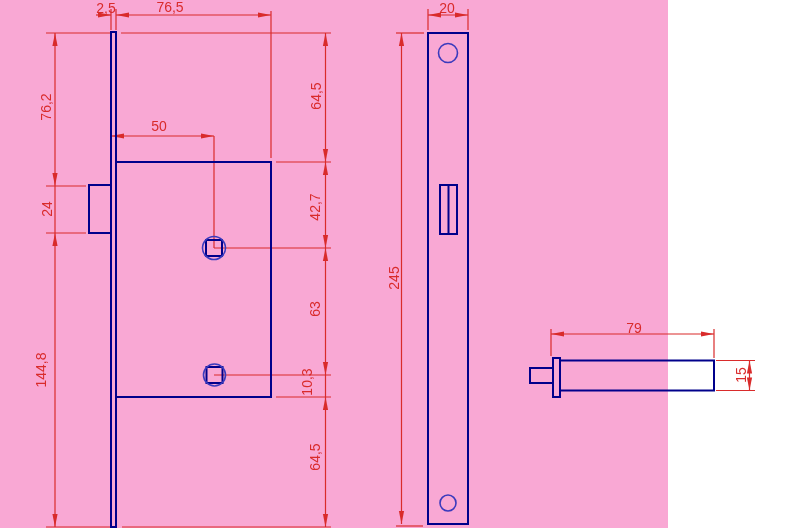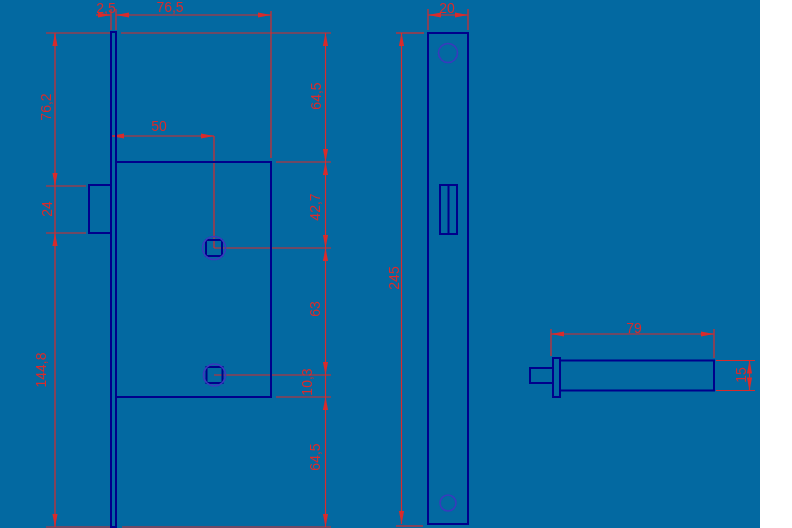--- a/index.html
+++ b/index.html
@@ -6,23 +6,23 @@
     margin: 0;
     padding: 0;
     background: #ffffff;
     width: 792px;
     height: 528px;
     overflow: hidden;
     font-family: "Liberation Sans", sans-serif;
   }
   #drawing-root {
     position: relative;
-    width: 760px;
+    width: 668px;
     height: 528px;
-    background: #0369a1;
+    background: #f9a8d4;
     text-decoration: underline;
   }
   svg text {
     font-family: "Liberation Sans", "DejaVu Sans", sans-serif;
     font-size: 14px;
   }
 </style>
 </head>
 <body>
 

